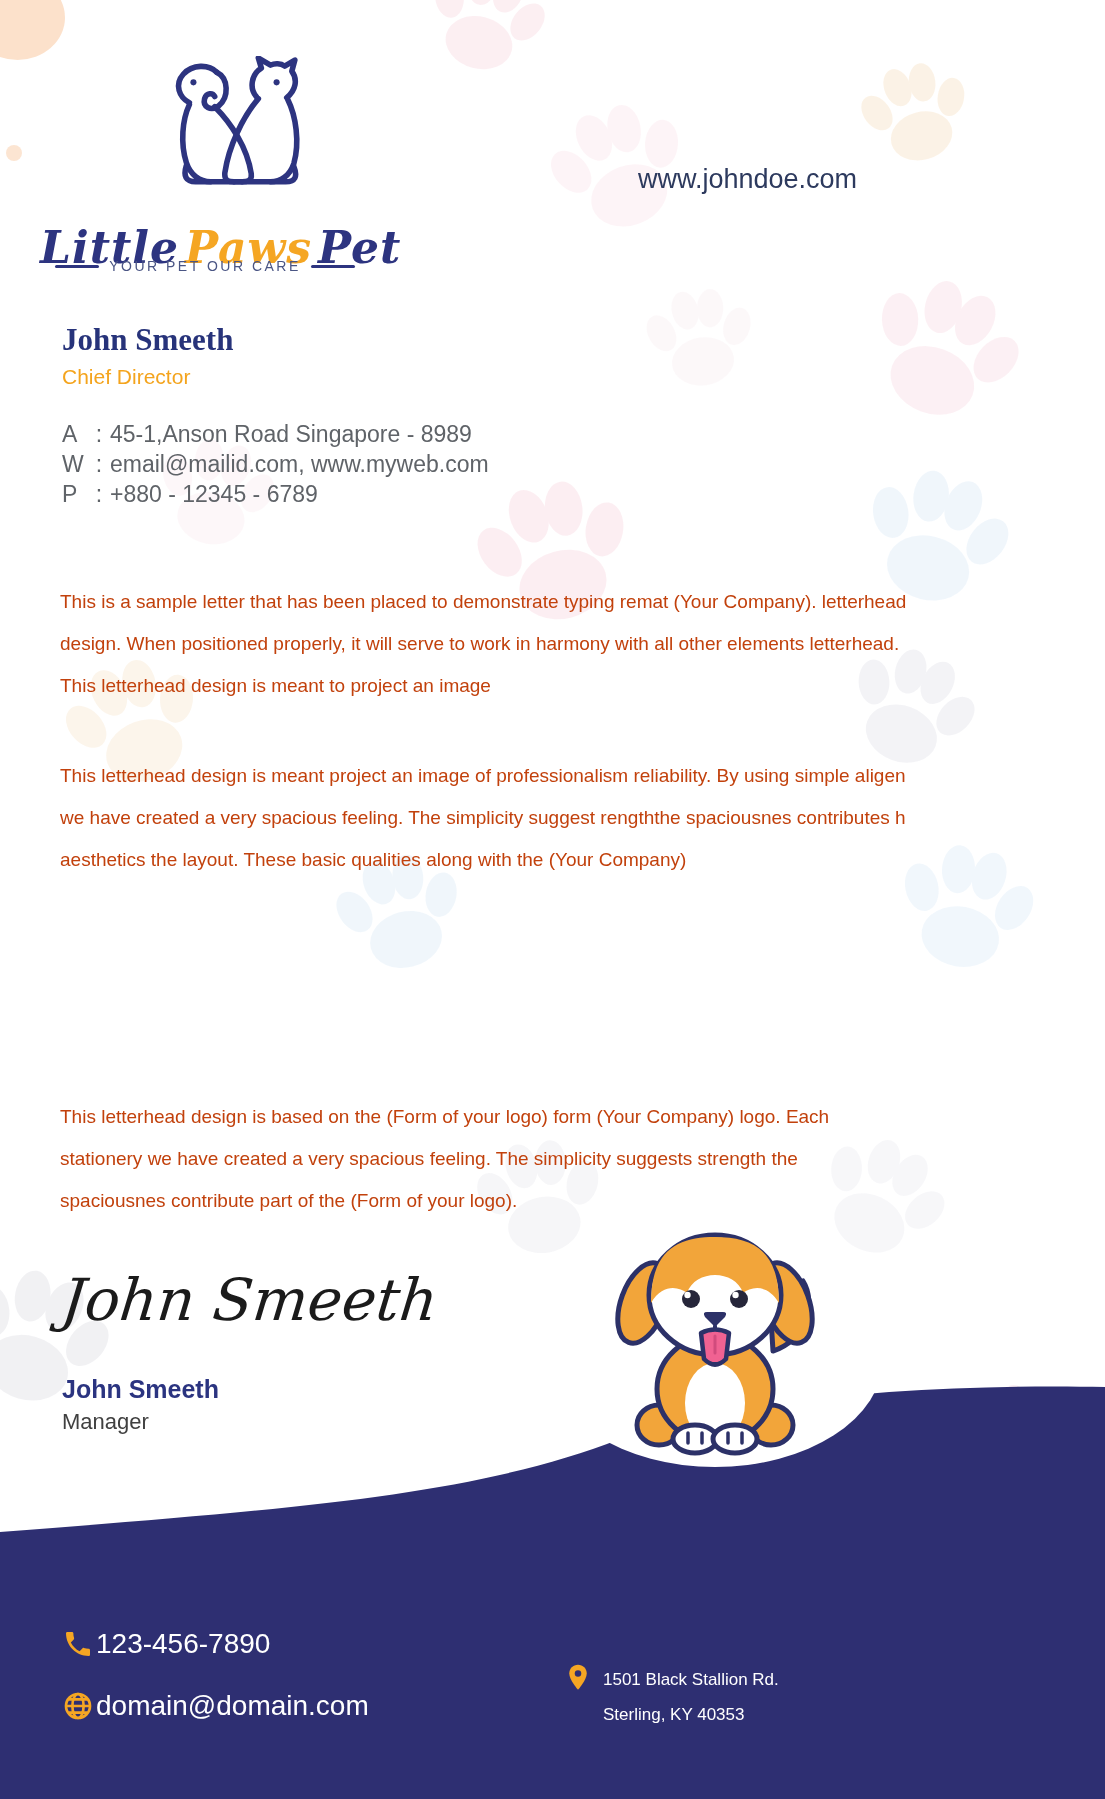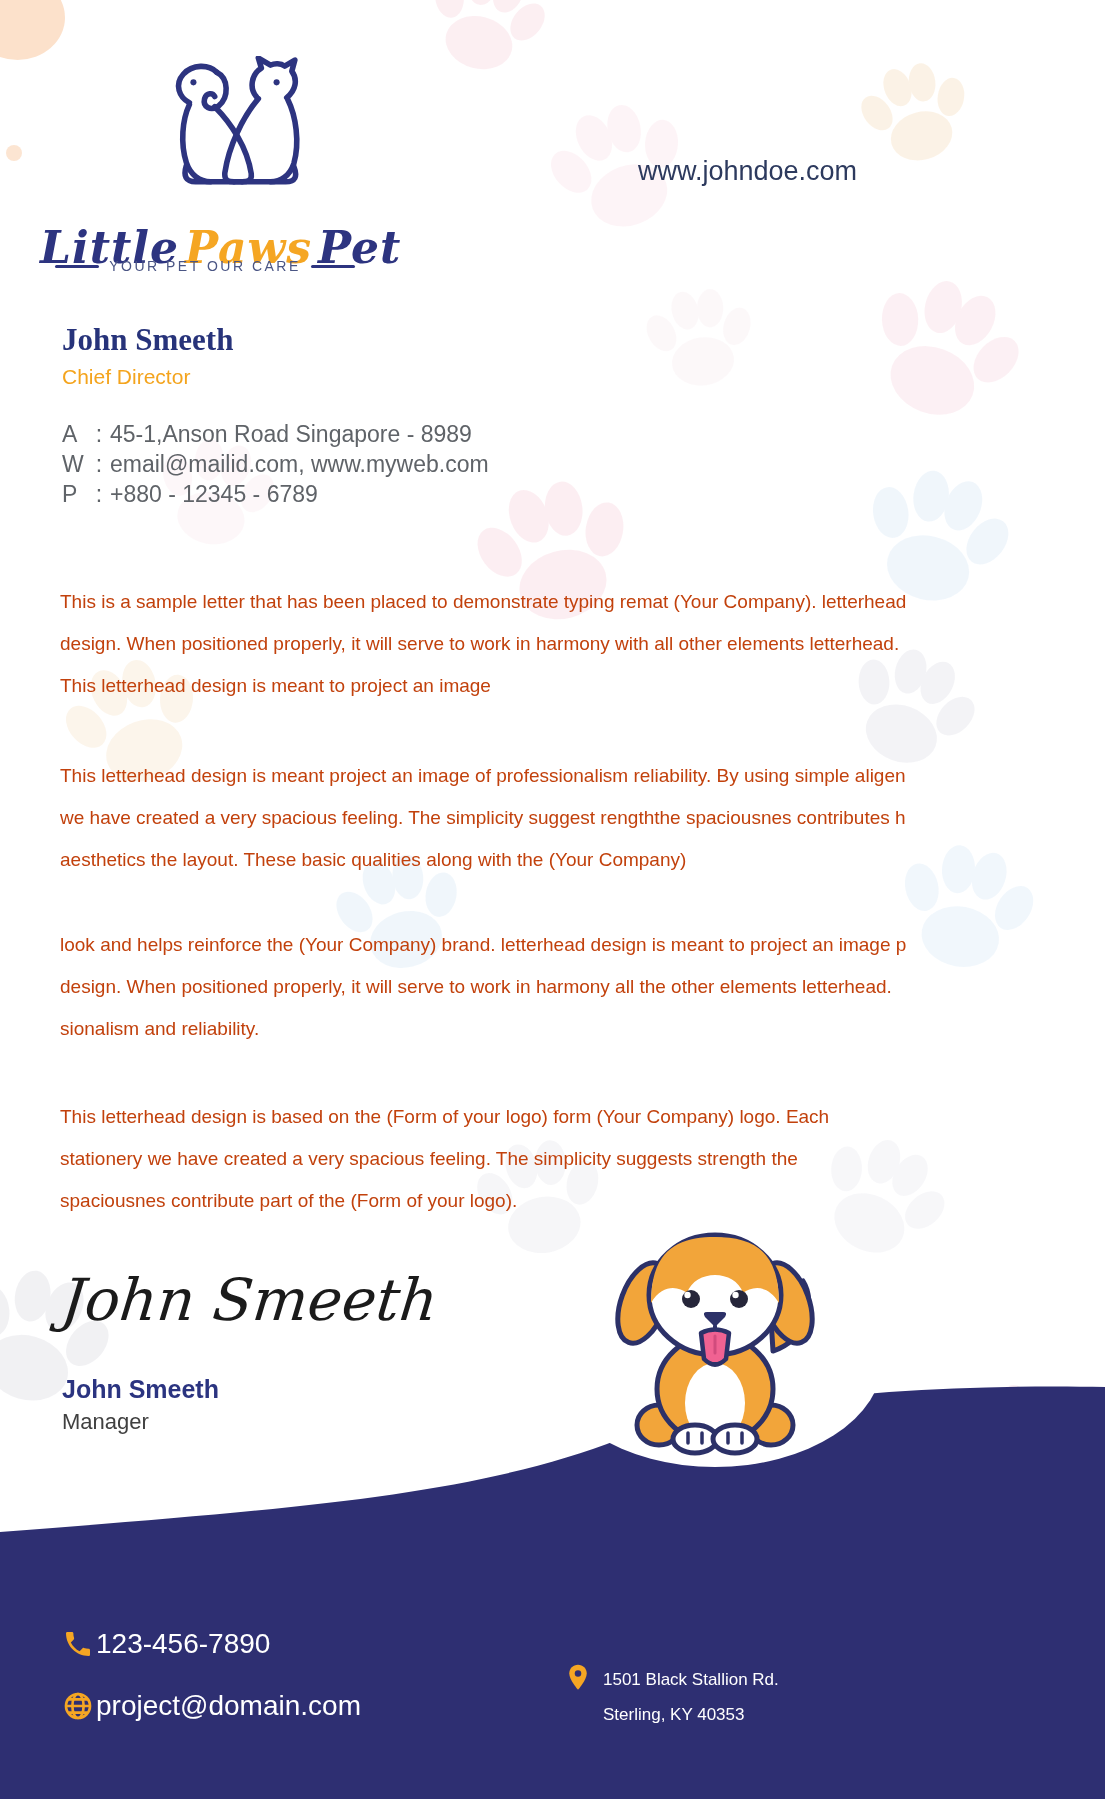--- a/index.html
+++ b/index.html
@@ -15,21 +15,21 @@
   
   .logo-art { position:absolute; left:150px; top:56px; }
   .brand { position:absolute; left:40px; top:198px; width:330px; text-align:center;
            font-family:"DejaVu Serif", serif; font-style:italic; font-weight:bold;
            font-size:44px; letter-spacing:1px; color:#2d3480; white-space:nowrap;margin-top:24px; }
   .brand .w2 { color:#f5a623; padding:0 6px; }
   .tagline-row { position:absolute; left:40px; top:258px; width:330px;
                  display:flex; align-items:center; justify-content:center; gap:10px; }
   .tagline { font-size:14px; letter-spacing:2.5px; color:#4a5584; }
   .tagline-line { width:44px; height:3px; background:#2d3480; border-radius:2px; }
-  .website { position:absolute; left:638px; top:156px; font-size:27px; color:#2d3a5e; }
+  .website { position:absolute; left:638px; top:164px; font-size:27px; color:#2d3a5e; }
 
   
   .sender-name { position:absolute; left:62px; top:322px; font-family:"Liberation Serif", serif;
                  font-weight:bold; font-size:31px; color:#27337a; }
   .sender-title { position:absolute; left:62px; top:365px; font-size:21px; color:#f4a41d; }
   .contact { position:absolute; left:62px; top:419px; font-size:23px; color:#5f6368; }
   .contact .row { height:30px; line-height:30px; }
   .contact .lab { display:inline-block; width:26px; }
   .contact .col { display:inline-block; width:22px; text-align:center; }
 
@@ -158,21 +158,20 @@
     <div class="row">
       <span class="lab">W</span><span class="col">:</span><span>email@mailid.com, www.myweb.com</span>
     </div>
     <div class="row">
       <span class="lab">P</span><span class="col">:</span><span>+880 - 12345 - 6789</span>
     </div>
   </div>
 
   <p class="para p1">This is a sample letter that has been placed to demonstrate typing remat (Your Company). letterhead design. When positioned properly, it will serve to work in harmony with all other elements letterhead. This letterhead design is meant to project an image</p>
   <p class="para p2">This letterhead design is meant project an image of professionalism reliability. By using simple aligen we have created a very spacious feeling. The simplicity suggest rengththe spaciousnes contributes h aesthetics the layout. These basic qualities along with the (Your Company)</p>
-  <p class="para p3">look and helps reinforce the (Your Company) brand. letterhead design is meant to project an image p design. When positioned properly, it will serve to work in harmony all the other elements letterhead. sionalism and reliability.</p>
   <p class="para p4">This letterhead design is based on the (Form of your logo) form (Your Company) logo. Each stationery we have created a very spacious feeling. The simplicity suggests strength the spaciousnes contribute part of the (Form of your logo).</p>
 
   <div class="sig-script">John Smeeth</div>
   <div class="sig-name">John Smeeth</div>
   <div class="sig-role">Manager</div>
 
   <svg class="wave" width="1105" height="500" viewBox="0 0 1105 500">
     <path d="M0,233 C300,210 480,195 620,140 C750,95 950,85 1105,88 L1105,500 L0,500 Z" fill="#2e2f72"></path>
     <ellipse cx="715" cy="60" rx="168" ry="108" fill="#ffffff"></ellipse>
   </svg>
@@ -214,21 +213,21 @@
       </svg>
     <span>123-456-7890</span>
   </div>
 
   <div class="foot-item foot-email">
     <svg width="32" height="32" viewBox="0 0 24 24" fill="none" stroke="#f5a623" stroke-width="2">
       <circle cx="12" cy="12" r="9"></circle>
       <ellipse cx="12" cy="12" rx="4.2" ry="9"></ellipse>
       <path d="M3.4,12 h17.2 M4.8,7 h14.4 M4.8,17 h14.4"></path>
     </svg>
-    <span>project@domain.com</span>
+    <span>domain@domain.com</span>
   </div>
 
   <div class="foot-item foot-addr">
     <svg width="30" height="38" viewBox="0 0 24 30">
         <path fill="#f5a623" d="M12 2C8.13 2 5 5.13 5 9c0 5.25 7 13 7 13s7-7.75 7-13c0-3.87-3.13-7-7-7z"></path>
         <circle cx="12" cy="9" r="2.6" fill="#2e2f72"></circle>
       </svg>
     <span class="lines">
       <span>1501 Black Stallion Rd.</span><br>
       <span>Sterling, KY 40353</span>

